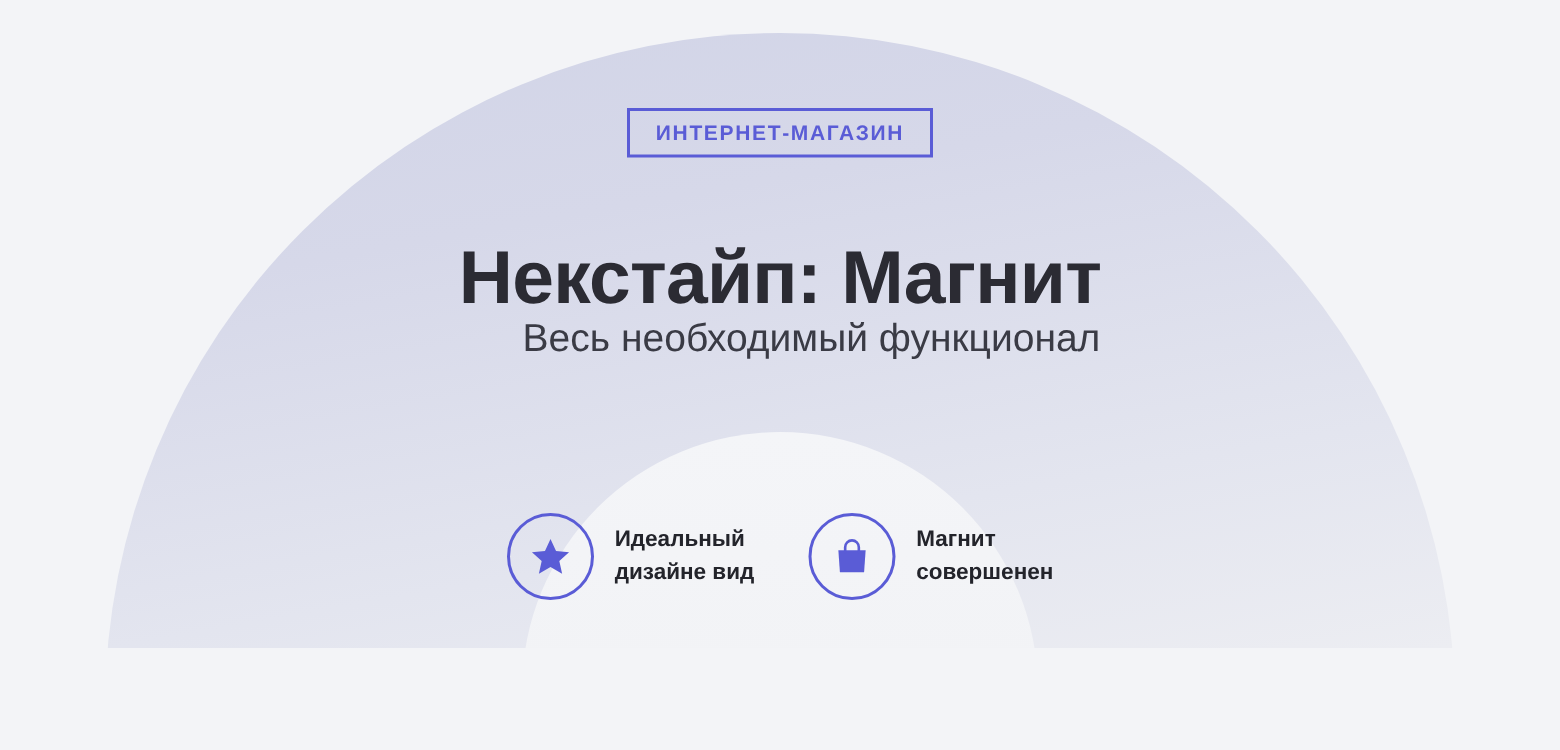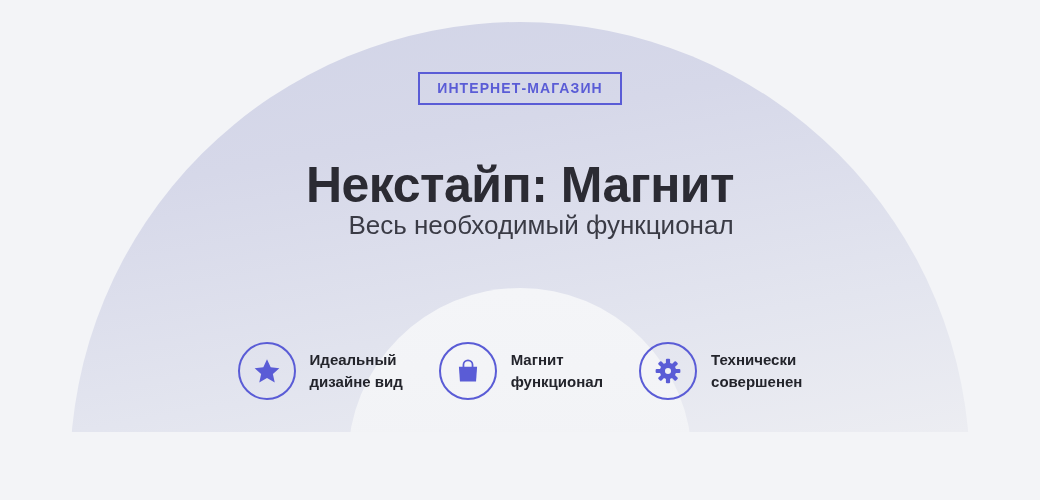--- a/index.html
+++ b/index.html
@@ -174,42 +174,20 @@
 
       <div class="feature">
         <span class="feature-icon-circle">
           <svg width="28" height="28" viewBox="0 0 24 24" aria-hidden="true">
             <path d="M4.2 8.4 H19.8 L18.9 21 H5.1 Z" fill="#5a5cd6"></path>
             <path d="M8.1 9.4 V6.7 a3.9 3.9 0 0 1 7.8 0 V9.4" fill="none" stroke="#5a5cd6" stroke-width="1.5" stroke-linecap="round"></path>
           </svg>
         </span>
         <span class="feature-label">
           <span class="lbl-line">Магнит</span>
-          <span class="lbl-line">функционал</span>
+          <span class="lbl-line">совершенен</span>
         </span>
       </div>
 
-      <div class="feature">
-        <span class="feature-icon-circle">
-          <svg width="28" height="28" viewBox="0 0 24 24" aria-hidden="true">
-            <g fill="#5a5cd6">
-              <rect x="10.2" y="1.4" width="3.6" height="5.2" rx="0.9"></rect>
-              <rect x="10.2" y="17.4" width="3.6" height="5.2" rx="0.9"></rect>
-              <rect x="1.4" y="10.2" width="5.2" height="3.6" rx="0.9"></rect>
-              <rect x="17.4" y="10.2" width="5.2" height="3.6" rx="0.9"></rect>
-              <rect x="10.2" y="1.4" width="3.6" height="5.2" rx="0.9" transform="rotate(45 12 12)"></rect>
-              <rect x="10.2" y="17.4" width="3.6" height="5.2" rx="0.9" transform="rotate(45 12 12)"></rect>
-              <rect x="1.4" y="10.2" width="5.2" height="3.6" rx="0.9" transform="rotate(45 12 12)"></rect>
-              <rect x="17.4" y="10.2" width="5.2" height="3.6" rx="0.9" transform="rotate(45 12 12)"></rect>
-            </g>
-            <circle cx="12" cy="12" r="7" fill="#5a5cd6"></circle>
-            <circle cx="12" cy="12" r="2.6" fill="#f1f2f5"></circle>
-          </svg>
-        </span>
-        <span class="feature-label">
-          <span class="lbl-line">Технически</span>
-          <span class="lbl-line">совершенен</span>
-        </span>
-      </div>
 
     </div>
   </div>
 </div>
 
 </body></html>

